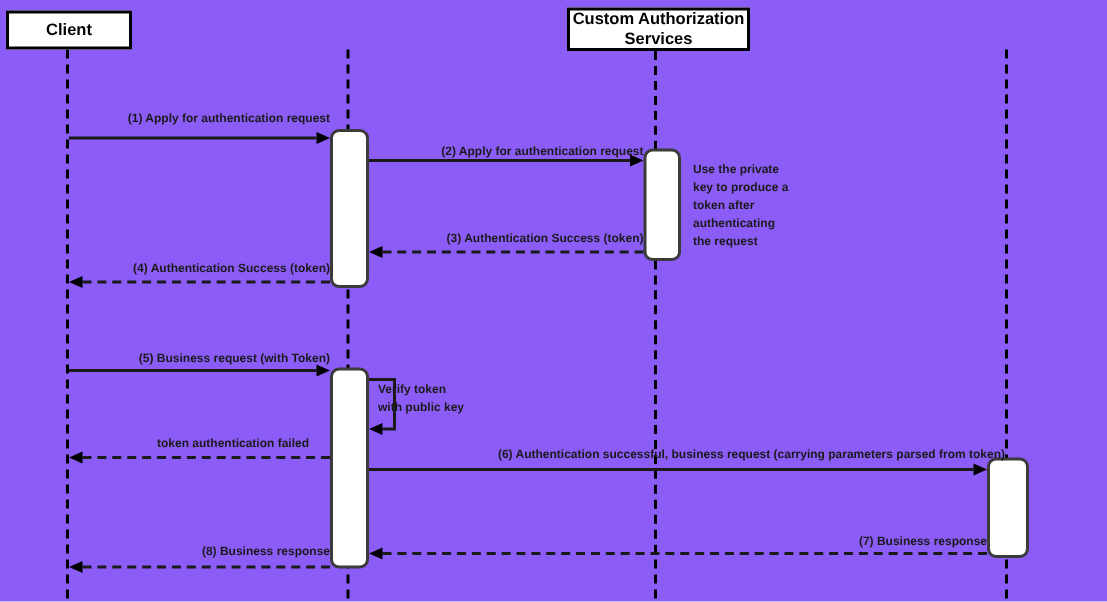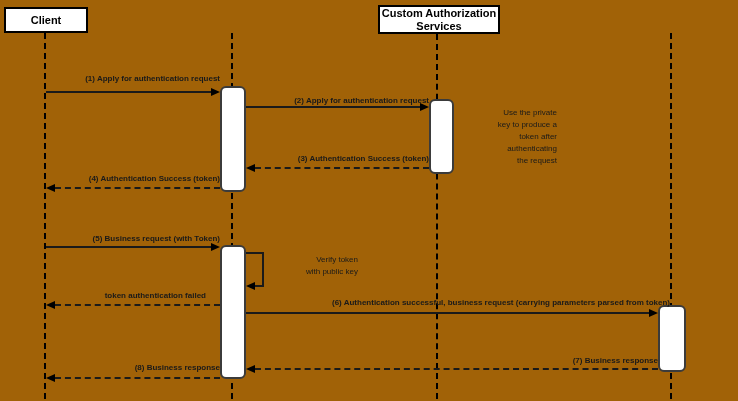--- a/index.html
+++ b/index.html
@@ -1,20 +1,20 @@
 <!DOCTYPE html>
 <html><head>
 <meta charset="utf-8">
 <style>
   html, body { margin: 0; padding: 0; background: #ffffff; }
   #diagram {
     position: relative;
     width: 738px;
     height: 401px;
-    background: #a16207;
+    background: #8b5cf6;
     font-family: "Liberation Sans", sans-serif;
     overflow: hidden;
   }
   .box {
     position: absolute;
     background: #ffffff;
     border: 2px solid #000000;
     display: flex;
     align-items: center;
     justify-content: center;
@@ -72,23 +72,23 @@
     font-size: 8px;
     font-weight: bold;
     color: #1a1a1a;
     text-align: right;
     line-height: 10px;
     white-space: nowrap;
   }
   .note {
     position: absolute;
     font-size: 8px;
-    font-weight: normal;
+    font-weight: bold;
     color: #1a1a1a;
-    text-align: right;
+    text-align: left;
     line-height: 12px;
     white-space: pre-line;
   }
 </style>
 </head>
 <body>
 
 <div id="diagram">
 
   <div class="lifeline" style="left:44px; top:33px; height:366px;"></div>
@@ -139,21 +139,21 @@
     <div class="lbl" style="left:46px; top:234px; width:174px;">(5) Business request (with Token)</div>
     <div class="line-solid" style="left:46px; top:246px; width:165px;"></div>
     <div class="head-right" style="left:211px; top:243px;"></div>
   </div>
 
   <div>
     <div class="line-solid" style="left:246px; top:252px; width:16px;"></div>
     <div class="vline-solid" style="left:262px; top:252px; height:34px;"></div>
     <div class="line-solid" style="left:255px; top:285px; width:9px;"></div>
     <div class="head-left" style="left:246px; top:282px;"></div>
-    <div class="note" style="left:268px; top:254px; width:90px;">Verify token
+    <div class="note" style="left:252px; top:254px; width:90px;">Verify token
 with public key</div>
   </div>
 
   <div>
     <div class="lbl" style="left:32px; top:291px; width:174px;">token authentication failed</div>
     <div class="line-dashed" style="left:55px; top:304px; width:165px;"></div>
     <div class="head-left" style="left:46px; top:301px;"></div>
   </div>
 
   <div>

